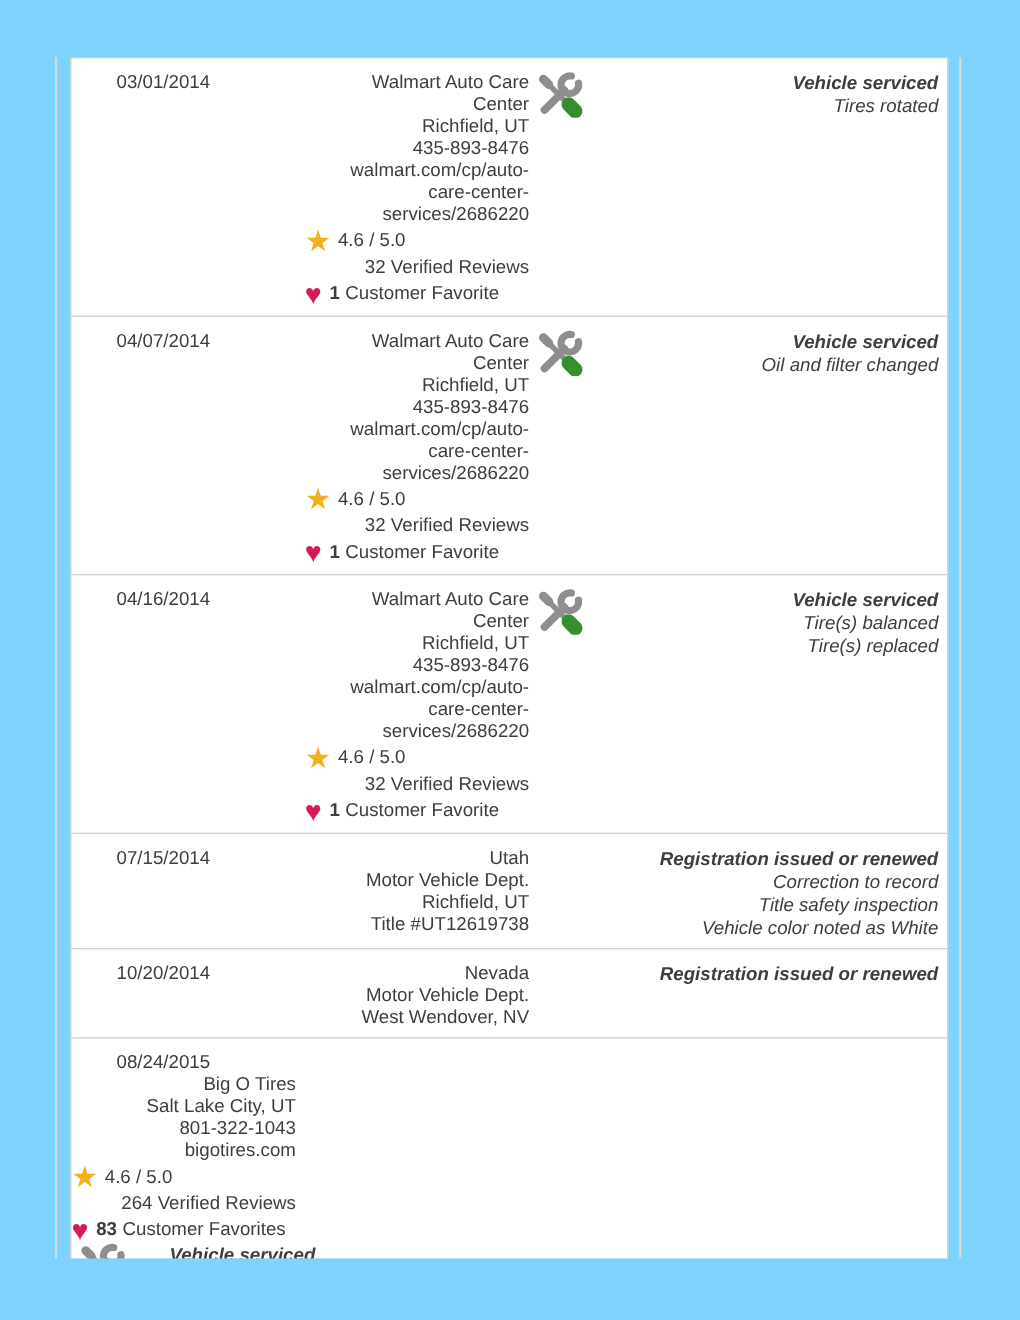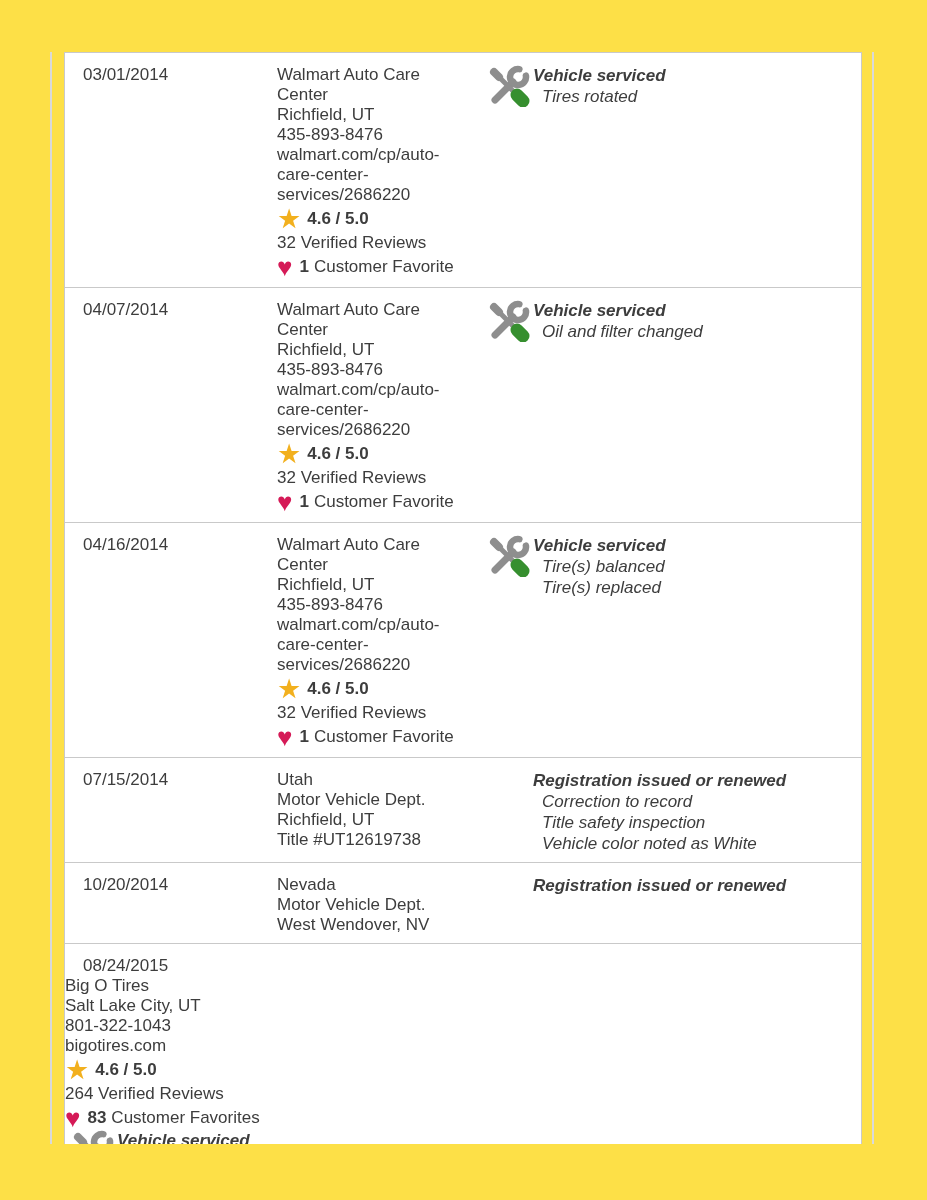--- a/index.html
+++ b/index.html
@@ -1,25 +1,26 @@
 <!DOCTYPE html>
 <html><head>
 <meta charset="utf-8">
 <style>
   html, body { margin: 0; padding: 0; }
   body { background: #ffffff; }
   .page {
     position: relative;
     width: 927px;
     height: 1200px;
-    background: #fde047;
+    background: #7dd3fc;
     font-family: "Liberation Sans", sans-serif;
     font-size: 17px;
     color: #3d3d3d;
     overflow: hidden;
+    text-align: right;
   }
   .rail {
     position: absolute;
     top: 52px;
     height: 1092px;
     width: 2px;
     background: #d9d9d9;
   }
   .rail-left  { left: 50px; }
   .rail-right { left: 872px; }
@@ -58,21 +59,21 @@
     align-items: center;
     margin-top: 2px;
     height: 24px;
   }
   .star-glyph {
     color: #f2b01e;
     font-size: 27px;
     line-height: 24px;
     margin-right: 6px;
   }
-  .rating-score { font-weight: bold; }
+  .rating-score { font-weight: normal; }
   .reviews-line { line-height: 20px; margin-top: 2px; }
   .heart-glyph {
     color: #d51a57;
     font-size: 26px;
     line-height: 24px;
     margin-right: 7px;
   }
   .fav-count { font-weight: bold; margin-right: 5px; }
 
   .service-icon {

